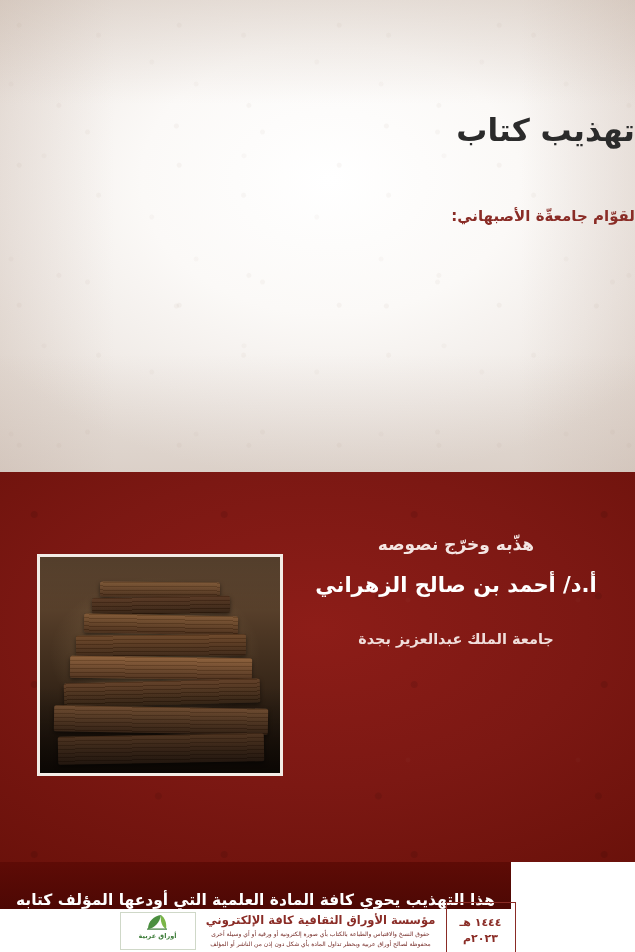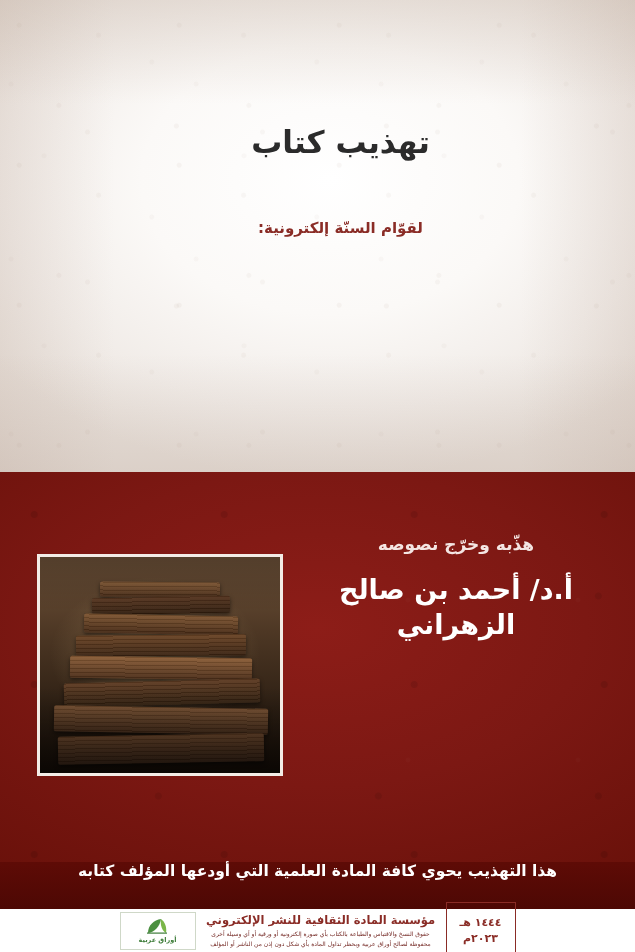--- a/index.html
+++ b/index.html
@@ -51,22 +51,22 @@
       linear-gradient(to bottom, rgba(190,170,155,.30) 0%, rgba(255,255,255,0) 22%),
       linear-gradient(to top, rgba(170,145,130,.22) 0%, rgba(255,255,255,0) 25%),
       linear-gradient(to left, rgba(180,155,140,.18) 0%, rgba(255,255,255,0) 18%),
       linear-gradient(to right, rgba(180,155,140,.18) 0%, rgba(255,255,255,0) 18%);
   }
 
   .title-block {
     position: absolute;
     left: 0;
     right: 0;
-    top: 12px;
-    text-align: center;
+    top: 0;
+    text-align: right;
     direction: rtl;
     padding-left: 46px;
   }
   .line-sub-top {
     margin-top: 112px;
     font-size: 31px;
     font-weight: 700;
     color: #2b2b2b;
     letter-spacing: 0;
     line-height: 1.2;
@@ -122,21 +122,21 @@
     direction: rtl;
     color: #ffffff;
   }
   .editor-role {
     font-size: 17px;
     font-weight: 700;
     color: #f4e6e3;
     margin-bottom: 18px;
   }
   .editor-name {
-    font-size: 27px;
+    font-size: 21px;
     font-weight: 700;
     color: #ffffff;
     margin-bottom: 26px;
     line-height: 1.3;
   }
   .editor-aff {
     font-size: 14.5px;
     font-weight: 700;
     color: #f0dedb;
     line-height: 1.95;
@@ -187,25 +187,25 @@
     position: absolute;
     inset: 0;
     background: linear-gradient(to bottom, rgba(0,0,0,.25) 0%, rgba(0,0,0,0) 25%, rgba(0,0,0,0) 60%, rgba(0,0,0,.55) 100%);
   }
 
   
   .tagline-bar {
     position: absolute;
     left: 0;
     top: 862px;
-    width: 635px;
+    width: 511px;
     height: 47px;
     background: linear-gradient(to bottom, #5e0b06, #4d0804);
     display: flex;
-    align-items: flex-start;
+    align-items: flex-end;
     justify-content: center;
     direction: rtl;
   }
   .tagline-text {
     font-size: 15.5px;
     font-weight: 700;
     color: #ffffff;
     letter-spacing: 0;
   }
 
@@ -254,21 +254,20 @@
     opacity: .95;
   }
   .footer-logo {
     width: 74px;
     height: 36px;
     border: 1px solid #cfd8c8;
     background: #ffffff;
     display: flex;
     flex-direction: column;
     align-items: center;
-    justify-content: center;
     gap: 1px;
   }
   .logo-mark {
     width: 26px;
     height: 18px;
     position: relative;
   }
   .logo-caption {
     font-size: 6.5px;
     color: #3e7d3a;
@@ -280,31 +279,32 @@
 
 <div class="page">
 
   <div class="top-section">
     <div class="top-texture"></div>
     <div class="top-vignette"></div>
 
     <div class="title-block">
       <div class="line-sub-top">تهذيب كتاب</div>
       <div class="author-block">
-        <div class="author-line l1">لقوّام السنّة إلكترونية:</div>
+        <div class="author-line l1">لقوّام جامعةّة الأصبهاني:</div>
       </div>
     </div>
   </div>
 
   <div class="maroon-section">
     <div class="maroon-texture"></div>
 
     <div class="editor-block">
       <div class="editor-role">هذّبه وخرّج نصوصه</div>
       <div class="editor-name">أ.د/ أحمد بن صالح الزهراني</div>
+      <div class="editor-aff">جامعة الملك عبدالعزيز بجدة</div>
     </div>
 
     <div class="books-photo">
       <div class="bg"></div>
       <div class="glow"></div>
       <div class="bk b8">
           <div class="spine-lines"></div>
         </div>
       <div class="bk b7">
           <div class="spine-lines"></div>
@@ -337,21 +337,21 @@
 
   <div class="footer">
     <div class="footer-inner">
 
       <div class="footer-date">
         <div>١٤٤٤ هـ</div>
         <div>٢٠٢٣م</div>
       </div>
 
       <div class="footer-pub">
-        <div class="footer-pub-name">مؤسسة المادة الثقافية للنشر الإلكتروني</div>
+        <div class="footer-pub-name">مؤسسة الأوراق الثقافية كافة الإلكتروني</div>
         <div class="footer-rights">حقوق النسخ والاقتباس والطباعة بالكتاب بأي صورة إلكترونية أو ورقية أو أي وسيلة أخرى محفوظة لصالح أوراق عربية وبحظر تداول المادة بأي شكل دون إذن من الناشر أو المؤلف</div>
       </div>
 
       <div class="footer-logo">
         <div class="logo-mark">
           <svg viewBox="0 0 26 18" width="26" height="18" aria-hidden="true">
             <path d="M3 16 C3 8, 9 3, 16 2 C15 9, 10 15, 3 16 Z" fill="#4a8f3f"></path>
             <path d="M16 2 C20 5, 22 10, 21 16 C17 14, 15 8, 16 2 Z" fill="#7ab648"></path>
             <rect x="2" y="15.5" width="20" height="1.2" fill="#3e7d3a"></rect>
           </svg>

